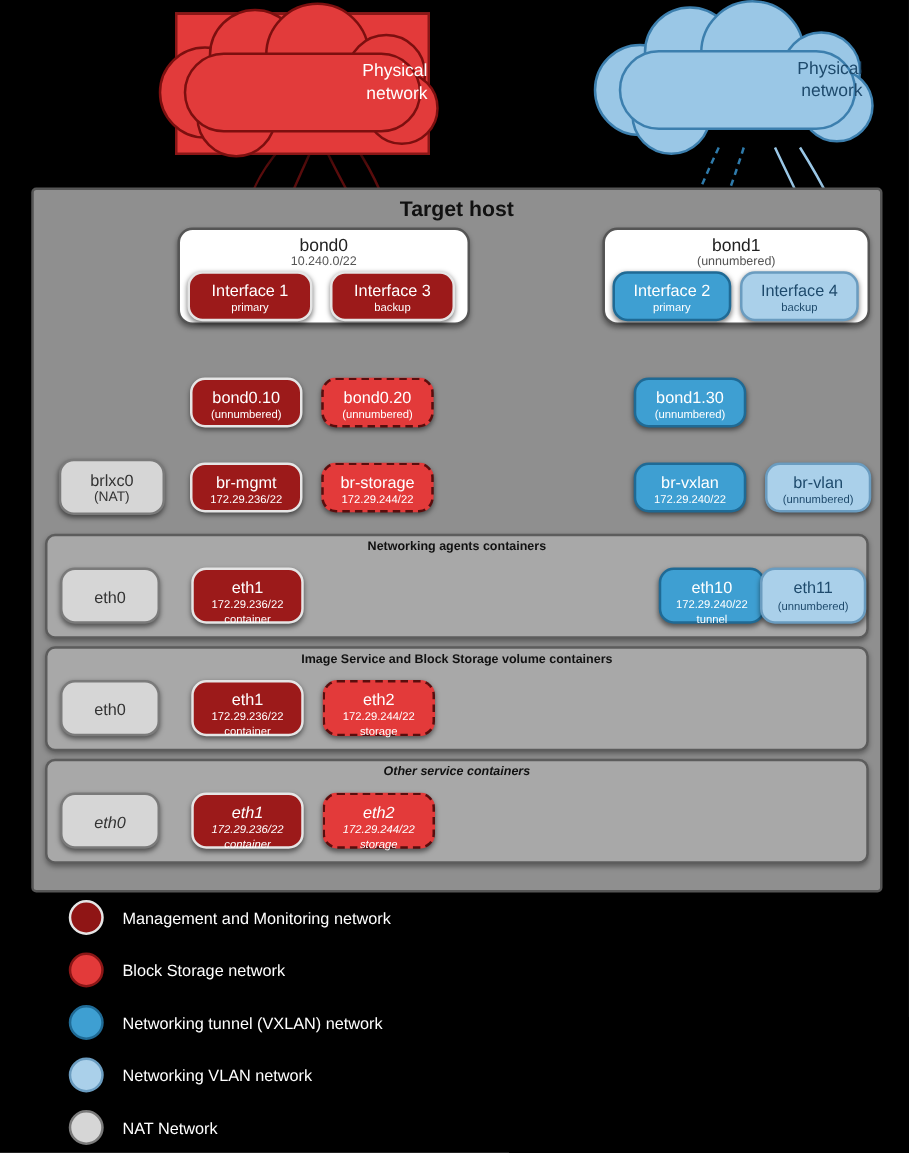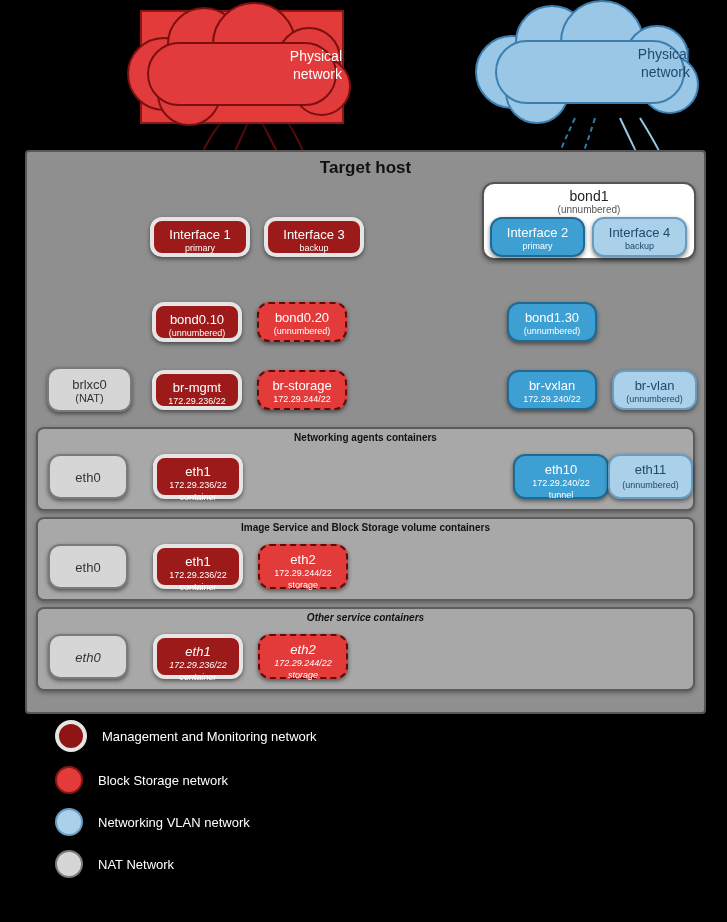--- a/index.html
+++ b/index.html
@@ -48,21 +48,21 @@
   .bondbox .sub{ font-size:10px; color:#555; }
 
   
   .pill {
     position:absolute; border-radius:12px; text-align:center;
     box-shadow:0 2px 4px rgba(0,0,0,0.5);
     box-sizing:border-box;
   }
   .pill .name{ font-size:13px; display:block; padding-top:6px;}
   .pill .sub{ font-size:9px; display:block; line-height:12px;}
-  .darkred { background:#9c1a1a; border:4px solid #e5e5e5; color:#fff;}
+  .darkred { background:#9c1a1a; border:2px solid #e5e5e5; color:#fff;}
   .red     { background:#e33a3a; border:2px solid #8a1616; color:#fff;}
   .red.dashed{ border:2px dashed #5a0d0d; }
   .midblue { background:#3e9fd2; border:2px solid #1f6a95; color:#fff;}
   .lightblue{background:#aad0ea; border:2px solid #6a9cc0; color:#1e4a6c;}
   .gray    { background:#d6d6d6; border:2px solid #7a7a7a; color:#333;}
 
   
   .section {
     position:absolute; left:9px; right:9px;
     background:#a8a8a8; border:2px solid #5c5c5c; border-radius:8px;
@@ -147,20 +147,24 @@
       <div class="bump b5"></div>
       <div class="bump b6"></div>
     <div class="body"></div>
     <div class="label" style="white-space:pre">Physical
 network</div>
   </div>
 
   <div class="host">
     <div class="host-title">Target host</div>
 
+    <div class="bondbox" style="left:115px; top:30px; width:230px; height:70px;">
+      <div class="name">bond0</div>
+      <div class="sub">10.240.0/22</div>
+    </div>
     <div class="pill darkred" style="left:123px; top:65px; width:100px; height:40px;">
       <span class="name">Interface 1</span>
       <span class="sub">primary</span>
     </div>
     <div class="pill darkred" style="left:237px; top:65px; width:100px; height:40px;">
       <span class="name">Interface 3</span>
       <span class="sub">backup</span>
     </div>
 
     <div class="bondbox" style="left:455px; top:30px; width:210px; height:70px;">
@@ -213,21 +217,21 @@
     <div class="section" style="top:275px; height:80px;">
       <div class="title">Networking agents containers</div>
       <div class="pill gray" style="left:10px; top:25px; width:80px; height:45px;">
         <span class="name" style="padding-top:14px">eth0</span>
       </div>
       <div class="pill darkred" style="left:115px; top:25px; width:90px; height:45px;">
         <span class="name">eth1</span>
         <span class="sub">172.29.236/22</span>
         <span class="sub">container</span>
       </div>
-      <div class="pill midblue" style="left:475px; top:25px; width:96px; height:45px;">
+      <div class="pill midblue" style="left:489px; top:25px; width:85px; height:45px;">
         <span class="name">eth10</span>
         <span class="sub">172.29.240/22</span>
         <span class="sub">tunnel</span>
       </div>
       <div class="pill lightblue" style="left:570px; top:25px; width:85px; height:45px;">
         <span class="name">eth11</span>
         <span class="sub" style="padding-top:2px">(unnumbered)</span>
       </div>
     </div>
 
@@ -270,20 +274,24 @@
   <div class="legend">
     <div class="legend-row">
       <div class="dot darkred"></div>
       <div class="legend-text">Management and Monitoring network</div>
     </div>
     <div class="legend-row">
       <div class="dot red"></div>
       <div class="legend-text">Block Storage network</div>
     </div>
     <div class="legend-row">
+      <div class="dot midblue"></div>
+      <div class="legend-text">Networking tunnel (VXLAN) network</div>
+    </div>
+    <div class="legend-row">
       <div class="dot lightblue"></div>
       <div class="legend-text">Networking VLAN network</div>
     </div>
     <div class="legend-row">
       <div class="dot gray"></div>
       <div class="legend-text">NAT Network</div>
     </div>
   </div>
 
 </div>

